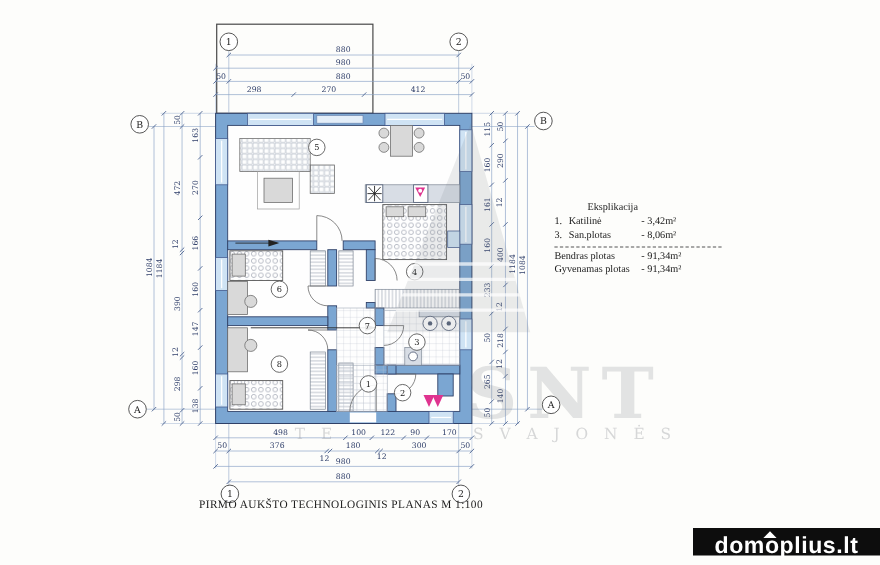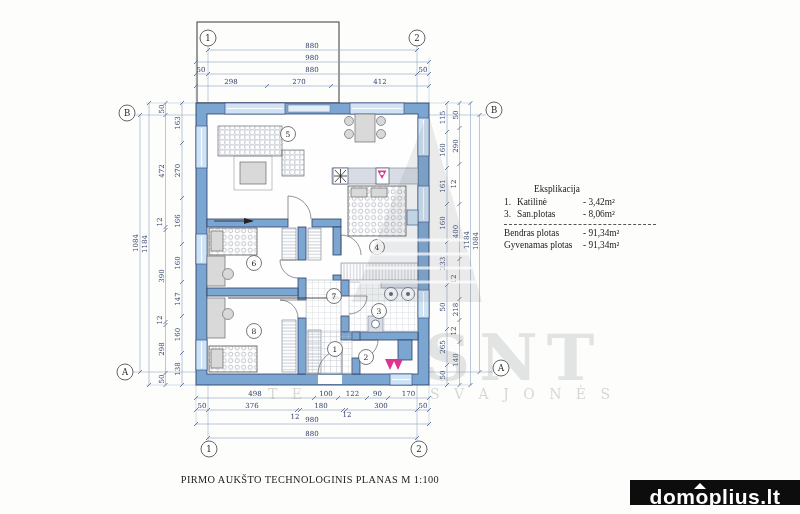--- a/index.html
+++ b/index.html
@@ -33,21 +33,21 @@
   .wmtxt{font-size:64px;letter-spacing:9px;fill:rgba(130,135,142,0.22);font-weight:bold;}
   .wmtag{font-size:14px;letter-spacing:5px;fill:rgba(150,152,158,0.38);}
   .legend{position:absolute;left:504px;top:184px;width:200px;color:#1a1a1a;font-size:9.3px;line-height:11.4px;}
   .lg-head{margin-left:30px;margin-bottom:2px;}
   .lg-row,.lg-tr{position:relative;white-space:nowrap;}
   .lg-no{display:inline-block;width:13px;}
   .lg-nm{display:inline-block;width:64px;}
   .lg-ar{position:absolute;left:79px;top:0;}
   .lg-sep{border-top:1px dashed #555;width:152px;margin:4px 0 3px 0;}
   .lg-tr .lg-nm2{display:inline-block;width:77px;}
-  .title{position:absolute;left:140px;top:474px;width:340px;text-align:center;
+  .title{position:absolute;left:140px;top:454px;width:340px;text-align:center;
          font-size:10.3px;letter-spacing:0.4px;color:#1c1c1c;white-space:nowrap;}
   .domo{position:absolute;left:630px;top:480px;width:170px;height:25px;background:#0d0d0d;
         color:#fff;font-family:"Liberation Sans",sans-serif;font-weight:bold;font-size:21px;
         line-height:34px;text-align:center;letter-spacing:0.5px;}
   .domo .caret{position:absolute;left:64px;top:3px;width:0;height:0;
         border-left:6px solid transparent;border-right:6px solid transparent;
         border-bottom:6px solid #fff;}
 </style>
 </head>
 <body>

